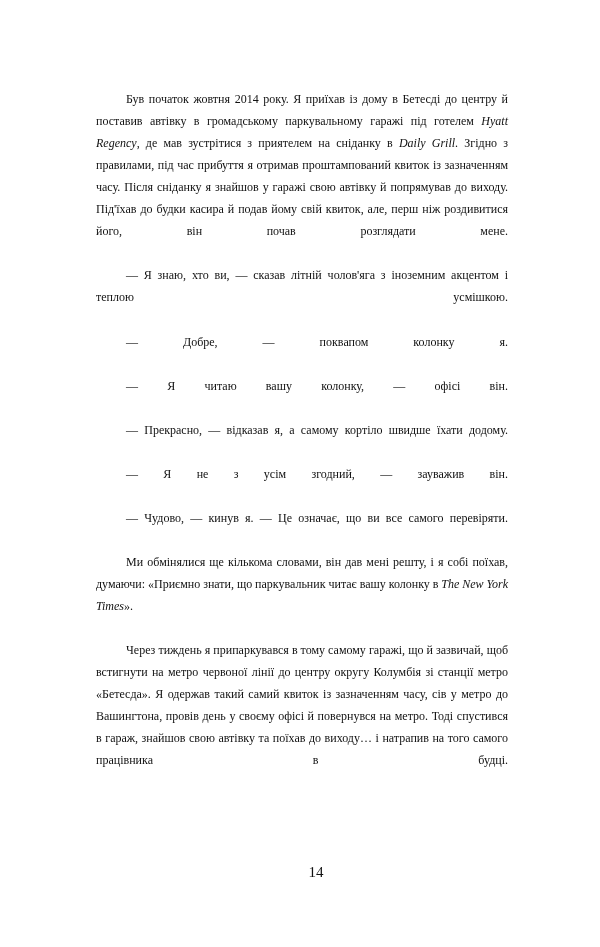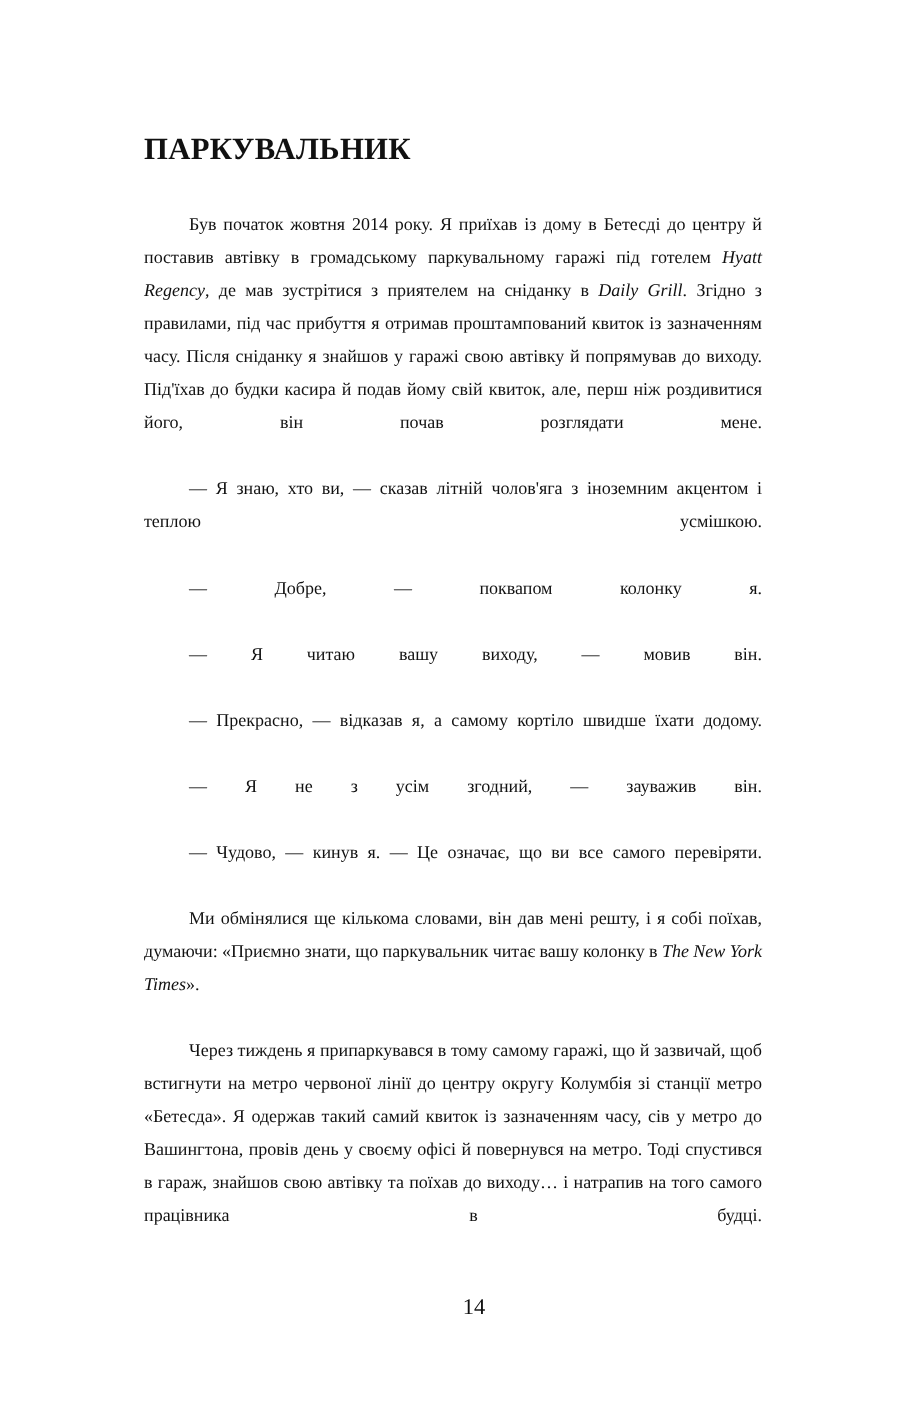--- a/index.html
+++ b/index.html
@@ -78,29 +78,28 @@
     color: #111111;
   }
 </style>
 </head>
 <body>
 
 <div class="page">
 
   <div class="text-block">
 
-    <h1 class="chapter-title">ПАРКУВАЛЬНИК</h1>
 
     <p class="para" id="p1"><span>Був початок жовтня 2014 року. Я приїхав із дому в Бетесді до центру й поставив автівку в громадському паркувальному гаражі під готелем </span><em class="it">Hyatt Regency</em><span>, де мав зустрітися з приятелем на сніданку в </span><em class="it">Daily Grill</em><span>. Згідно з правилами, під час прибуття я отримав проштампований квиток із зазначенням часу. Після сніданку я знайшов у гаражі свою автівку й попрямував до виходу. Під'їхав до будки касира й подав йому свій квиток, але, перш ніж роздивитися його, він почав розглядати мене.</span></p>
 
     <p class="para dialogue">— Я знаю, хто ви, — сказав літній чолов'яга з іноземним акцентом і теплою усмішкою.</p>
 
     <p class="para dialogue">— Добре, — поквапом колонку я.</p>
 
-    <p class="para dialogue">— Я читаю вашу виходу, — мовив він.</p>
+    <p class="para dialogue">— Я читаю вашу колонку, — офісі він.</p>
 
     <p class="para dialogue">— Прекрасно, — відказав я, а самому кортіло швидше їхати додому.</p>
 
     <p class="para dialogue">— Я не з усім згодний, — зауважив він.</p>
 
     <p class="para dialogue">— Чудово, — кинув я. — Це означає, що ви все самого перевіряти.</p>
 
     <p class="para" id="p8"><span>Ми обмінялися ще кількома словами, він дав мені решту, і я собі поїхав, думаючи: «Приємно знати, що паркувальник читає вашу колонку в </span><em class="it">The New York Times</em><span>».</span></p>
 
     <p class="para">Через тиждень я припаркувався в тому самому гаражі, що й зазвичай, щоб встигнути на метро червоної лінії до центру округу Колумбія зі станції метро «Бетесда». Я одержав такий самий квиток із зазначенням часу, сів у метро до Вашингтона, провів день у своєму офісі й повернувся на метро. Тоді спустився в гараж, знайшов свою автівку та поїхав до виходу… і натрапив на того самого працівника в будці.</p>

